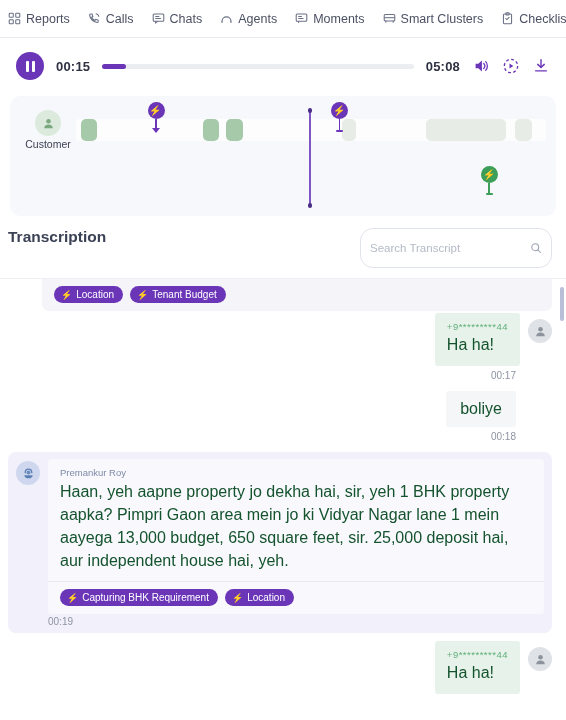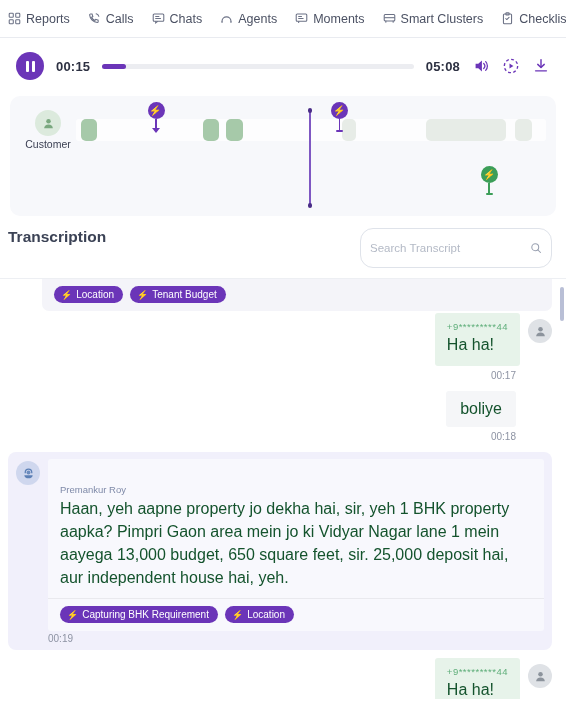--- a/index.html
+++ b/index.html
@@ -170,21 +170,21 @@
     display:flex;align-items:center;justify-content:center;margin-top:6px;
   }
   .av-sm.agent{ background:#cfd7ee; }
   .av-sm.cust { background:#dfe2e6; }
 
   .bub{ border-radius:3px; position:relative; }
   .bub.cust { background:#e7f3ea; }
   .bub.plain{ background:#f5f6f8; }
 
   .bub .inner{ padding:8px 12px 9px 12px; }
-  .who{ font-size:9.5px;color:#7f8aa8;margin-bottom:3px;margin-top:17px; }
+  .who{ font-size:9.5px;color:#7f8aa8;margin-bottom:3px; }
   .phone{ font-size:9.5px;color:#5fae7a;margin-bottom:2px;letter-spacing:.5px; }
   .txt{ font-size:16px;line-height:1.42;color:#14532d; }
   .tagbar{
     border-top:1px solid rgba(0,0,0,.06);
     padding:7px 12px 8px 12px;display:flex;gap:7px;flex-wrap:wrap;
   }
   .tag{
     display:inline-flex;align-items:center;gap:4px;
     border-radius:11px;padding:3px 9px 3px 7px;
     font-size:10px;color:#fff;white-space:nowrap;

